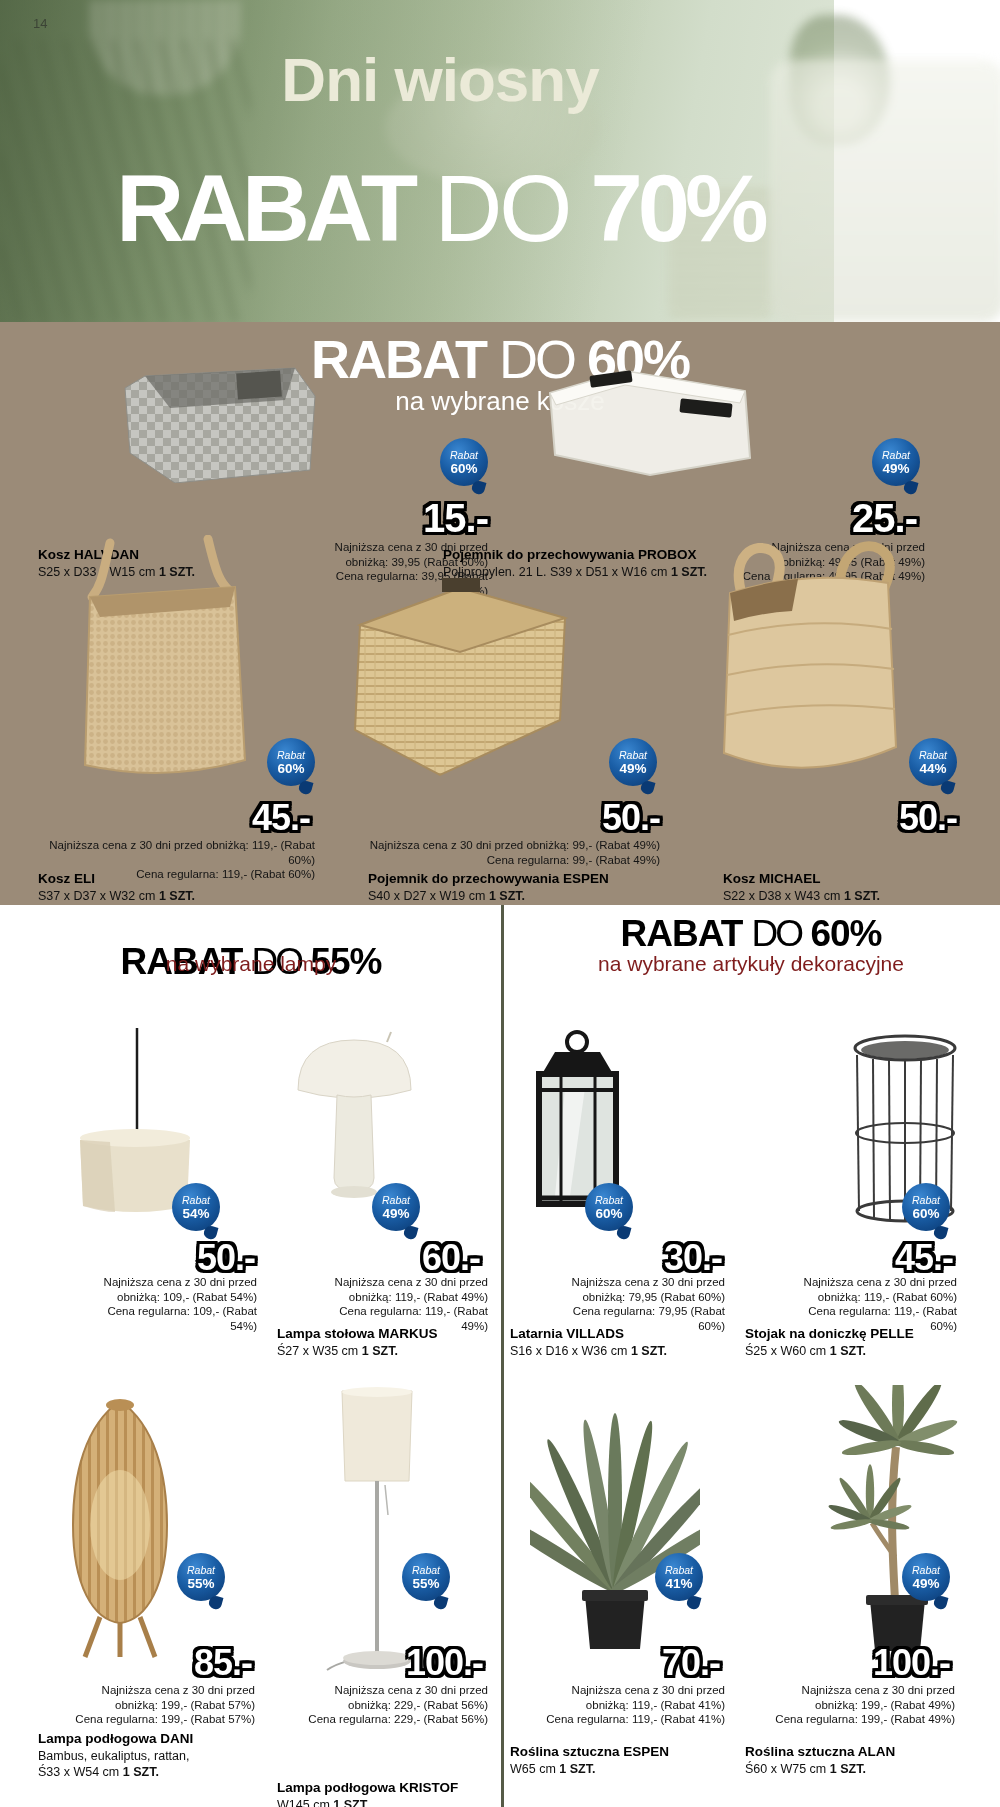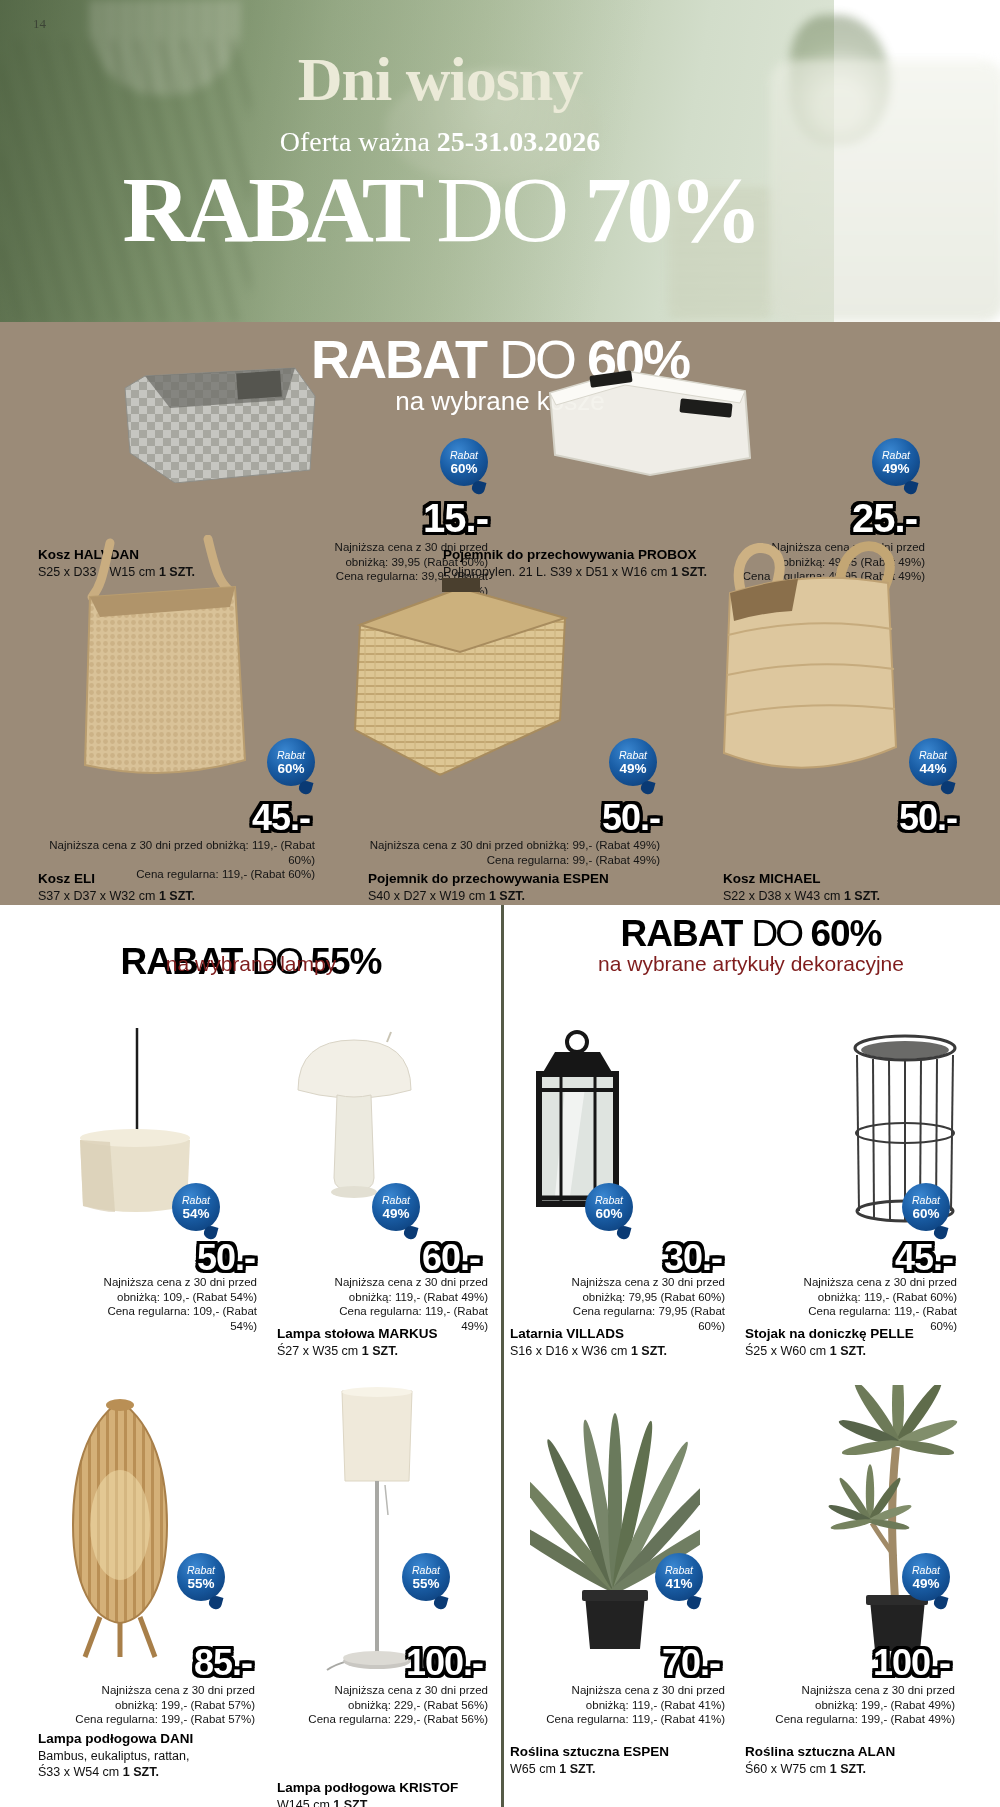--- a/index.html
+++ b/index.html
@@ -2,21 +2,21 @@
 <html><head>
 <meta charset="utf-8">
 <style>
   html,body{margin:0;padding:0;background:#888;}
   #page{position:relative;width:1000px;height:1807px;background:#ffffff;
         font-family:"Liberation Sans",sans-serif;overflow:hidden;margin:0 auto;}
   .abs{position:absolute;}
 
   
   .hero{left:0;top:0;width:834px;height:322px;
-    background:linear-gradient(100deg,#6f8260 0%,#8da37b 22%,#b3c3a3 55%,#d2ddca 80%,#dde5d6 100%);font-family:Liberation Serif, serif;}
+    background:linear-gradient(100deg,#6f8260 0%,#8da37b 22%,#b3c3a3 55%,#d2ddca 80%,#dde5d6 100%);}
   .blob{position:absolute;filter:blur(5px);}
   .hero-text{left:0;width:880px;text-align:center;color:#fff;}
   .hero-title{top:44px;font-size:62px;font-weight:800;letter-spacing:-1px;color:#ebead8;}
   .hero-offer{top:126px;font-size:28px;}
   .hero-offer b{font-weight:700;}
   .hero-headline{top:160px;font-size:94px;font-weight:800;letter-spacing:-5px;line-height:1.05;}
   .hw{font-weight:800;}
   .hl{font-weight:400;letter-spacing:-3px;}
   .page-num{left:33px;top:16px;font-size:13px;color:#3c4436;}
 
@@ -64,24 +64,20 @@
                 background:repeating-linear-gradient(0deg,#dbdfca 0 6px,#b9c1a6 6px 12px);"></div>
     <div class="blob" style="left:770px;top:60px;width:235px;height:262px;opacity:.55;border-radius:22px;
                 background:linear-gradient(180deg,#eef0e6,#d9ddcd);"></div>
     <div class="blob" style="left:0;top:40px;width:250px;height:282px;opacity:.3;
                 background:repeating-linear-gradient(75deg,transparent 0 18px,#4c5e3d 18px 23px);"></div>
     <div class="abs" style="left:0;top:0;width:1000px;height:322px;
                 background:linear-gradient(100deg,rgba(60,80,48,.5),rgba(110,130,95,.22) 32%,rgba(255,255,255,0) 62%);"></div>
 
     <div class="abs page-num">14</div>
     <div class="abs hero-text hero-title">Dni wiosny</div>
-    <div class="abs hero-text hero-offer">
-      <span>Oferta ważna</span>
-      <b>25-31.03.2026</b>
-    </div>
     <div class="abs hero-text hero-headline">
       <span class="hw">RABAT</span>
       <span class="hl">DO</span>
       <span class="hw">70%</span>
     </div>
   </div>
 
   <div class="abs brown"></div>
   <div class="abs sec-h" style="top:328px;">
     <span class="hw">RABAT</span>

